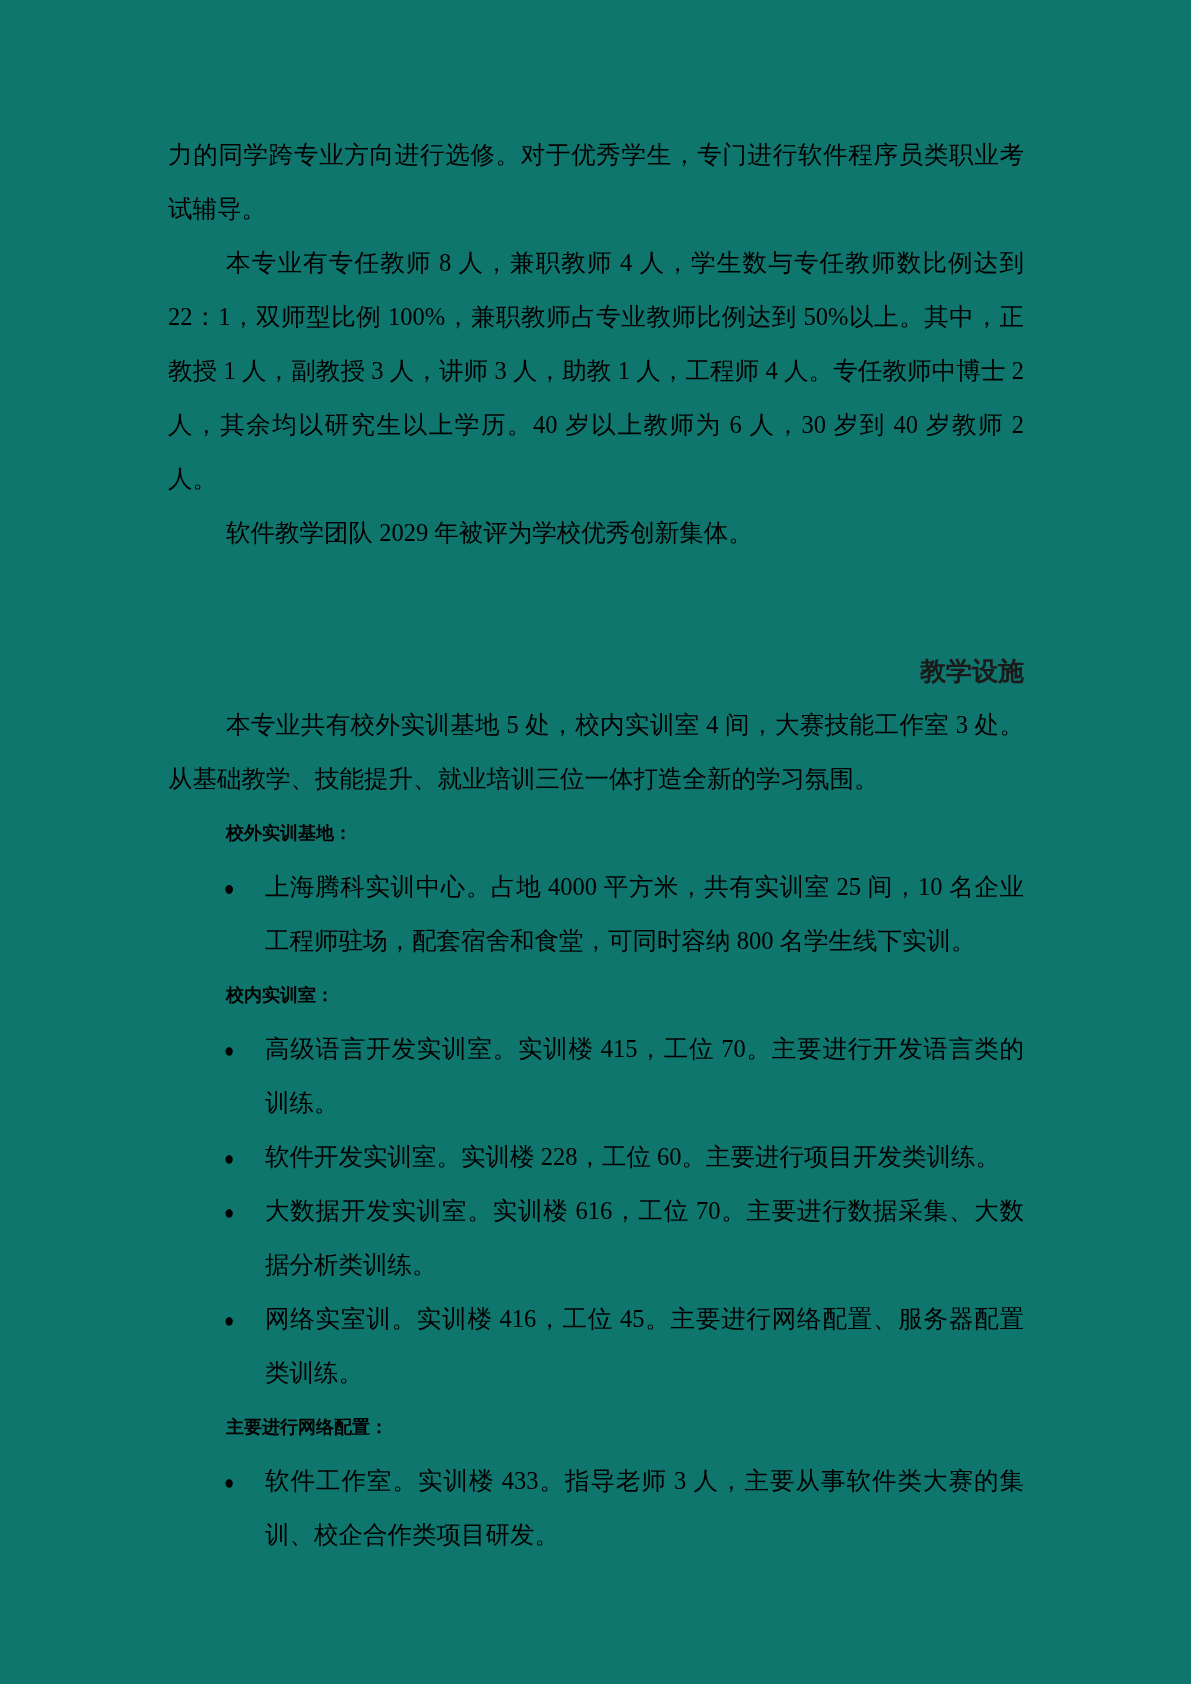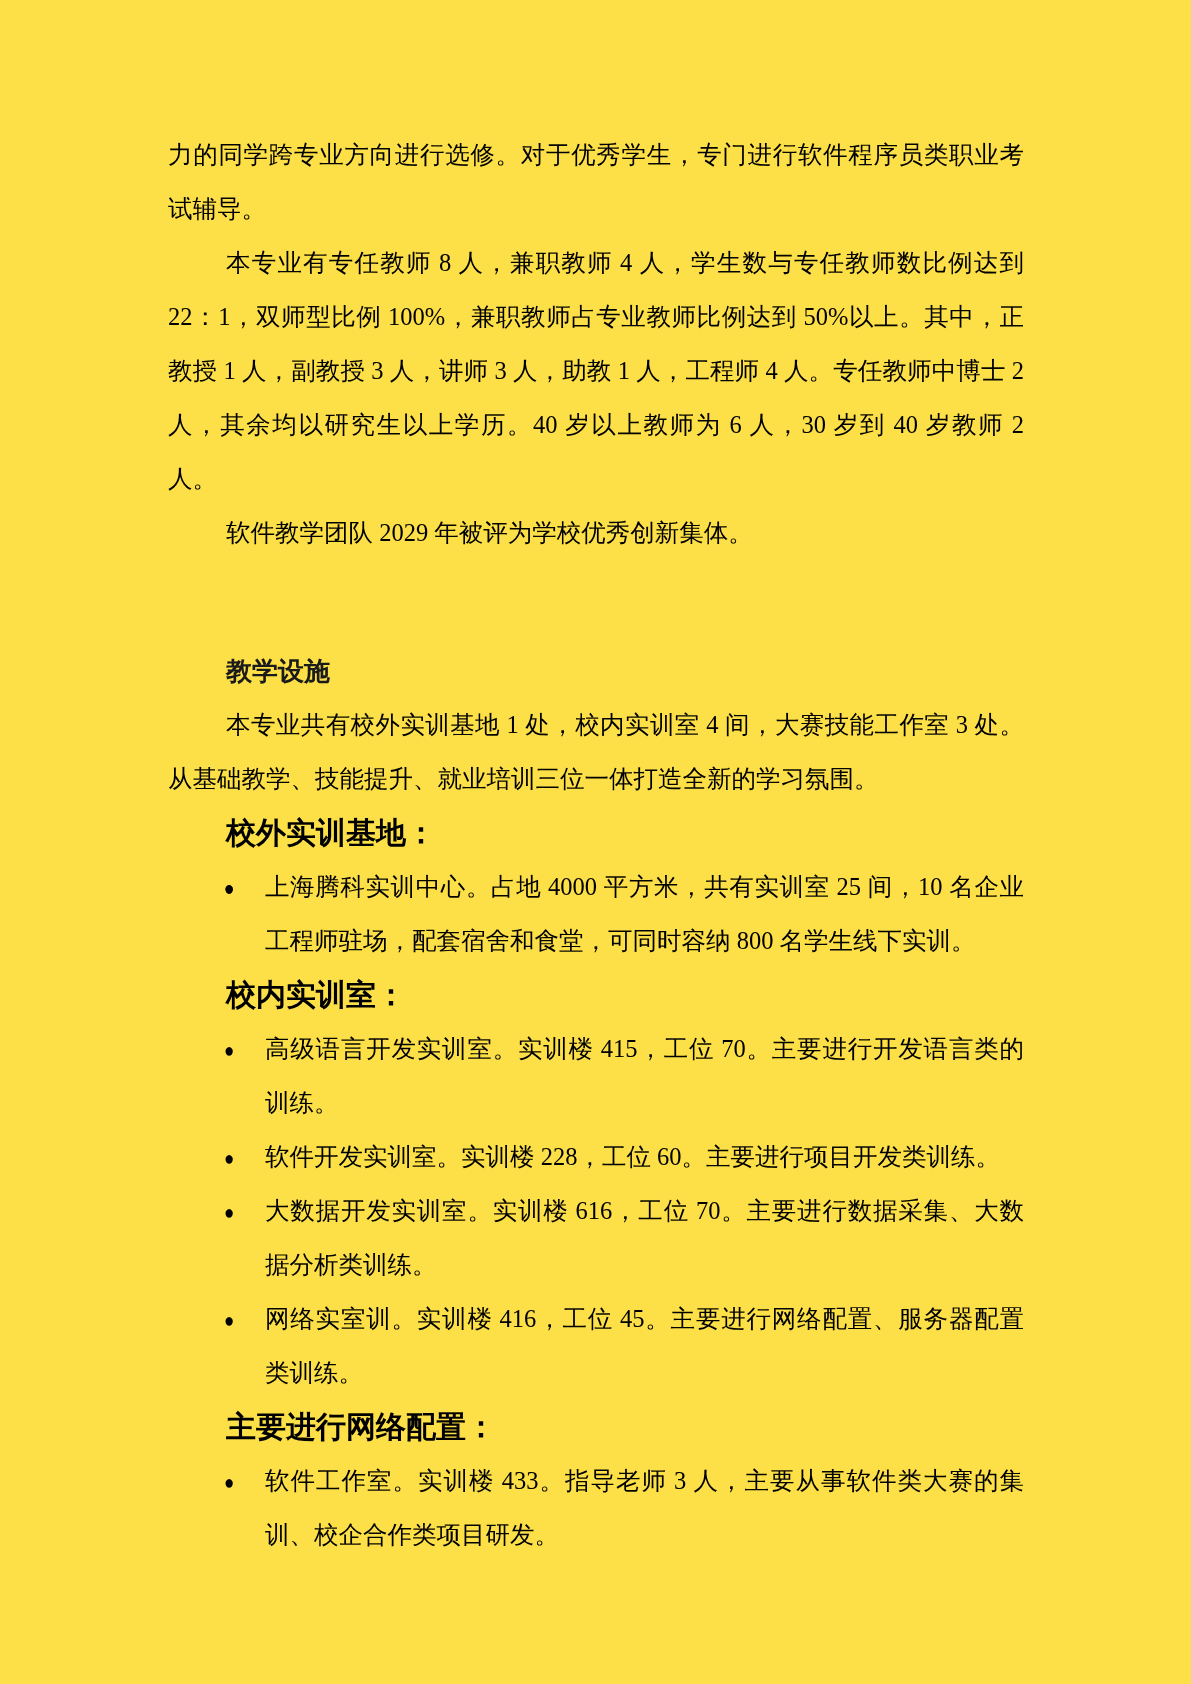--- a/index.html
+++ b/index.html
@@ -12,41 +12,41 @@
     height: 1684px;
     font-family: "Liberation Serif", "DejaVu Serif", serif;
     color: #000000;
     overflow: hidden;
   }
   .page {
     box-sizing: border-box;
     width: 1191px;
     height: 1684px;
     padding: 128px 167px 10px 168px;
-    background: #fde047;
+    background: #0f766e;
   }
   .para {
     margin: 0;
     font-size: 24.5px;
     line-height: 54px;
     text-align: justify;
   }
   .indent { text-indent: 58px; }
   h2.sec-heading {
     margin: 0 0 0 58px;
     font-family: "Liberation Sans", "DejaVu Sans", sans-serif;
     font-size: 26px;
     line-height: 54px;
     font-weight: bold;
     color: #1a1a1a;
   }
-  h2.sec-heading.spaced { margin-top: 84px; }
+  h2.sec-heading.spaced { margin-top: 84px; text-align: right; }
   h3.sub-heading {
     margin: 0 0 0 58px;
-    font-size: 30px;
+    font-size: 18px;
     line-height: 54px;
     font-weight: bold;
     color: #000000;
   }
   ul.bullets {
     list-style: none;
     margin: 0;
     padding: 0;
   }
   ul.bullets li {
@@ -73,21 +73,21 @@
 
   <p class="para">力的同学跨专业方向进行选修。对于优秀学生，专门进行软件程序员类职业考试辅导。</p>
 
 
   <p class="para indent">本专业有专任教师 8 人，兼职教师 4 人，学生数与专任教师数比例达到 22：1，双师型比例 100%，兼职教师占专业教师比例达到 50%以上。其中，正教授 1 人，副教授 3 人，讲师 3 人，助教 1 人，工程师 4 人。专任教师中博士 2 人，其余均以研究生以上学历。40 岁以上教师为 6 人，30 岁到 40 岁教师 2 人。</p>
 
   <p class="para indent">软件教学团队 2029 年被评为学校优秀创新集体。</p>
 
   <h2 class="sec-heading spaced">教学设施</h2>
 
-  <p class="para indent">本专业共有校外实训基地 1 处，校内实训室 4 间，大赛技能工作室 3 处。从基础教学、技能提升、就业培训三位一体打造全新的学习氛围。</p>
+  <p class="para indent">本专业共有校外实训基地 5 处，校内实训室 4 间，大赛技能工作室 3 处。从基础教学、技能提升、就业培训三位一体打造全新的学习氛围。</p>
 
   <h3 class="sub-heading">校外实训基地：</h3>
 
   <ul class="bullets">
     <li>
       <span class="bullet">●</span>
     </li>
     <li>
       <span class="bullet">●</span>
       <span class="li-text">上海腾科实训中心。占地 4000 平方米，共有实训室 25 间，10 名企业工程师驻场，配套宿舍和食堂，可同时容纳 800 名学生线下实训。</span>

